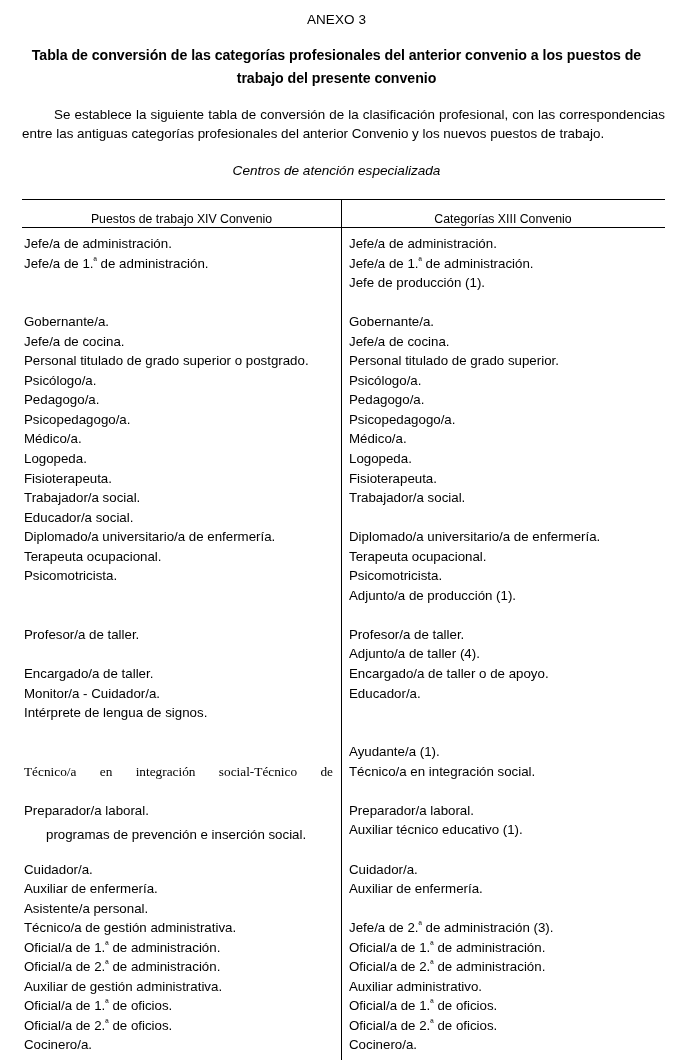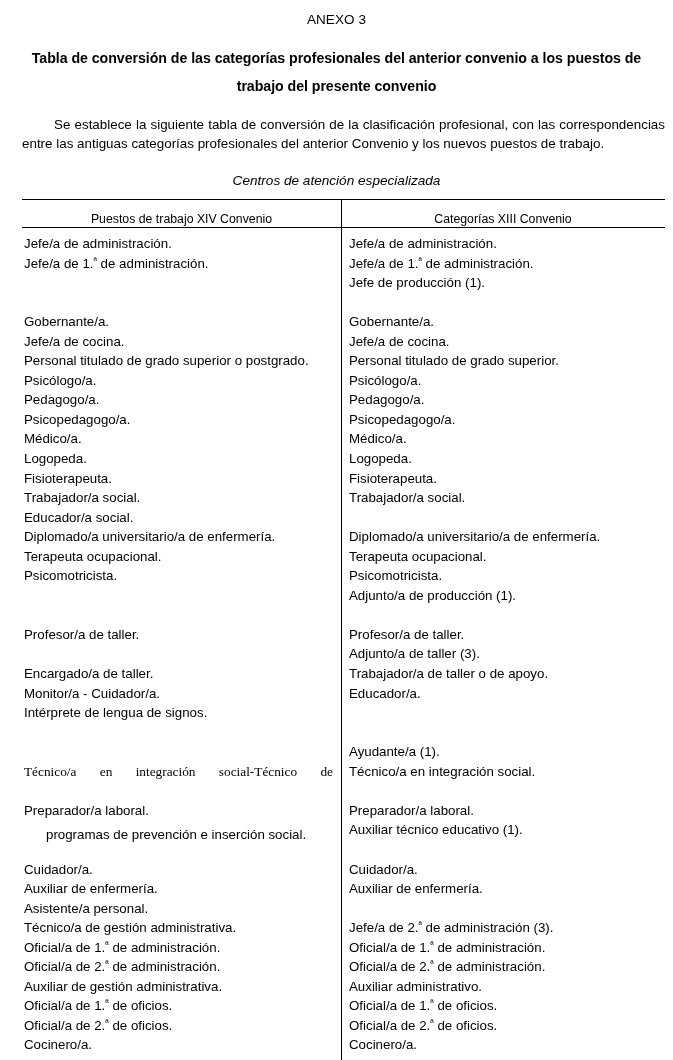--- a/index.html
+++ b/index.html
@@ -28,21 +28,21 @@
     text-align: center;
     font-size: 13.5px;
     line-height: 16px;
     padding-top: 12px;
     letter-spacing: 0.1px;
   }
 
   .doc-title {
     font-size: 14.2px;
     font-weight: bold;
-    line-height: 28px;
+    line-height: 23px;
     text-align: center;
     margin: 16px 27px 0 27px;
     letter-spacing: -0.05px;
   }
 
   .intro-para {
     font-size: 13.4px;
     line-height: 18.6px;
     text-align: justify;
     text-justify: inter-word;
@@ -242,25 +242,25 @@
         <div class="row">
           <div class="cell left"></div>
           <div class="cell right"></div>
         </div>
         <div class="row">
           <div class="cell left">Profesor/a de taller.</div>
           <div class="cell right">Profesor/a de taller.</div>
         </div>
         <div class="row">
           <div class="cell left"></div>
-          <div class="cell right">Adjunto/a de taller (3).</div>
+          <div class="cell right">Adjunto/a de taller (4).</div>
         </div>
         <div class="row">
           <div class="cell left">Encargado/a de taller.</div>
-          <div class="cell right">Trabajador/a de taller o de apoyo.</div>
+          <div class="cell right">Encargado/a de taller o de apoyo.</div>
         </div>
         <div class="row">
           <div class="cell left">Monitor/a - Cuidador/a.</div>
           <div class="cell right">Educador/a.</div>
         </div>
         <div class="row">
           <div class="cell left">Intérprete de lengua de signos.</div>
           <div class="cell right"></div>
         </div>
         <div class="row">

